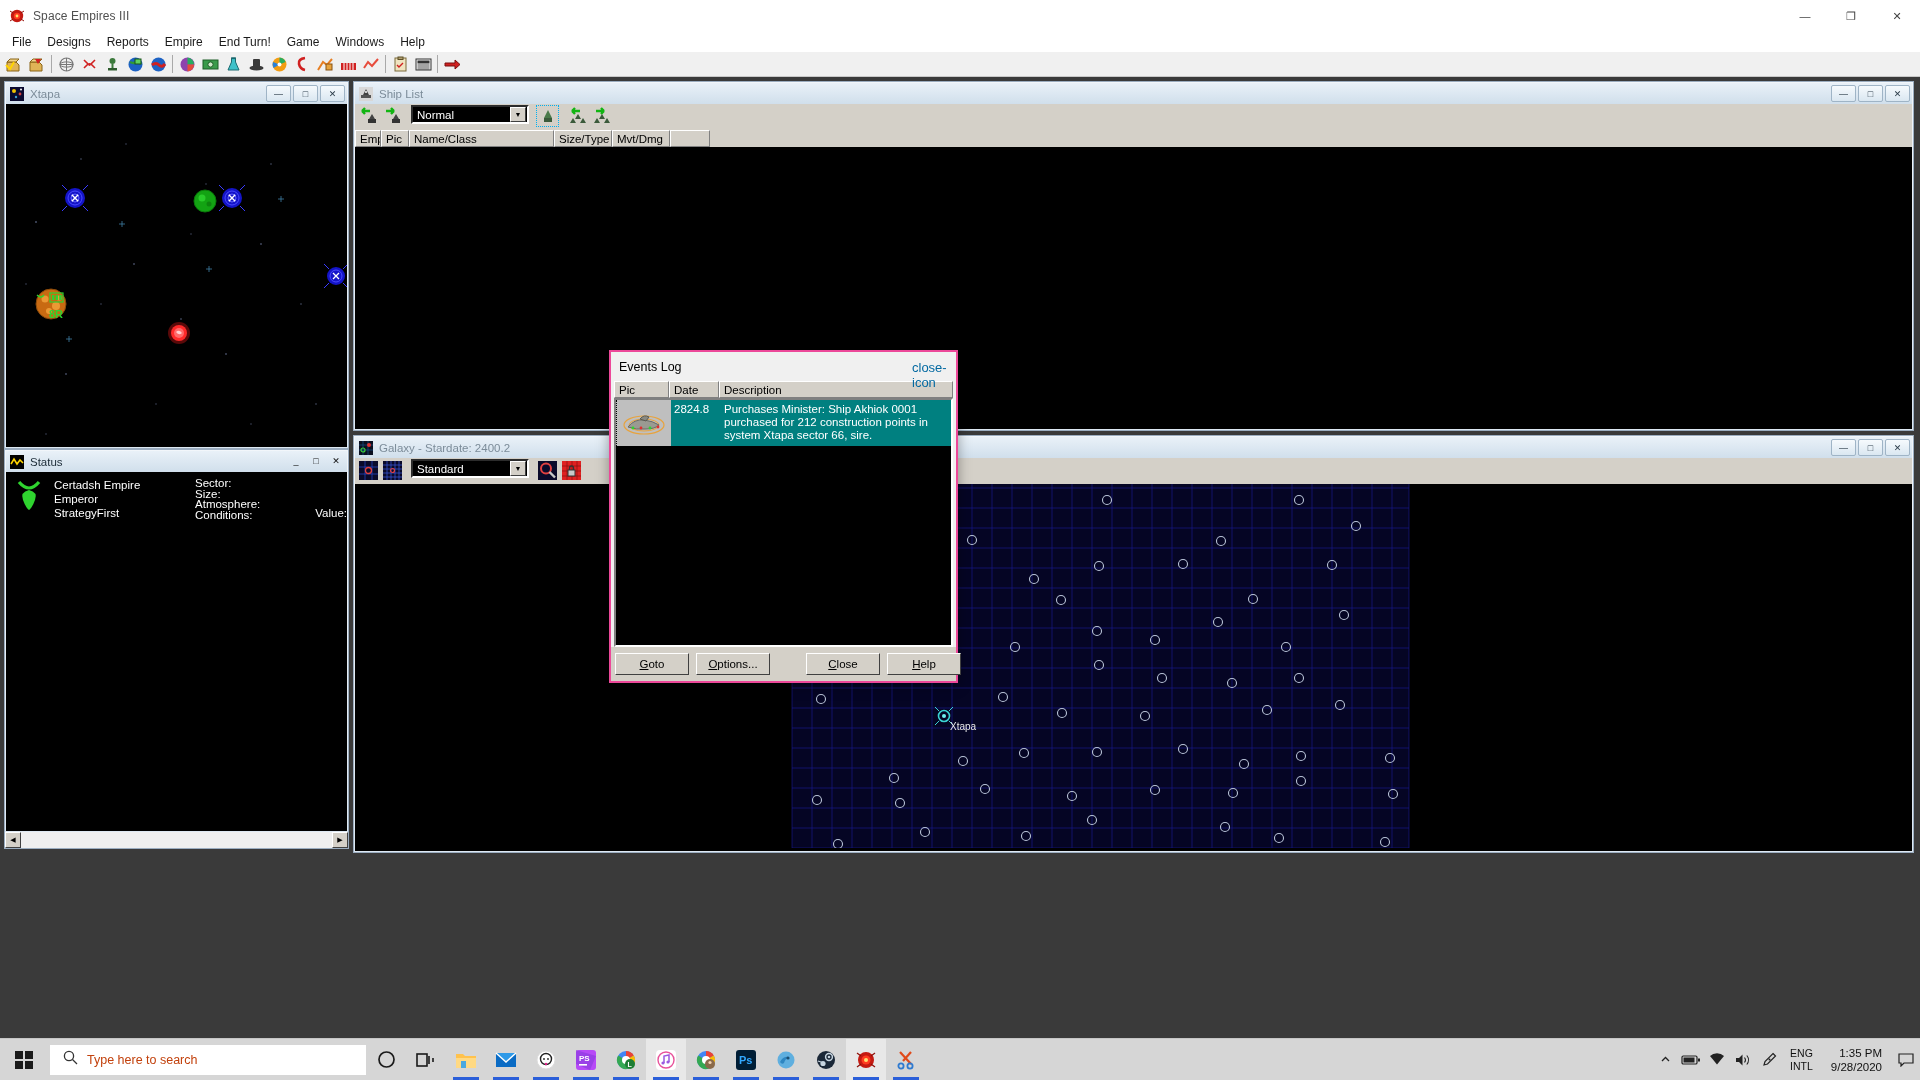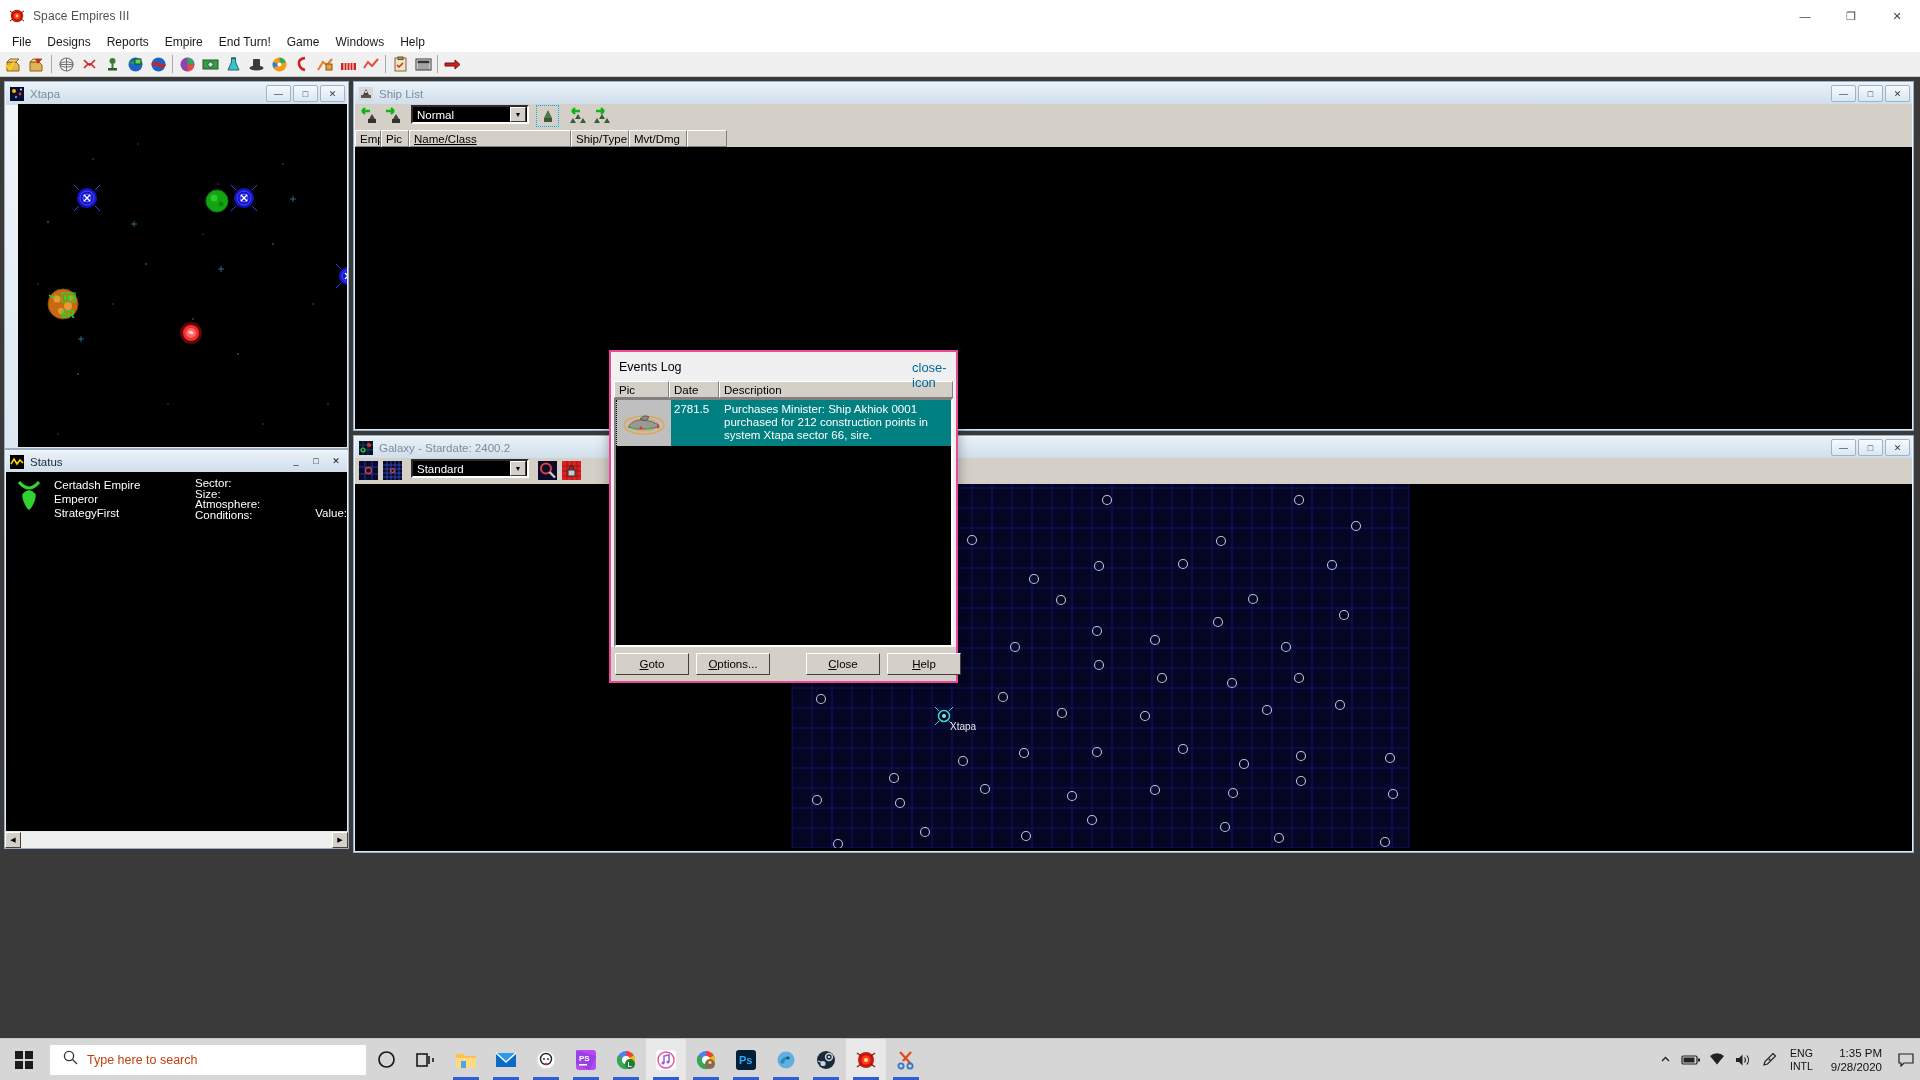--- a/index.html
+++ b/index.html
@@ -449,21 +449,21 @@
                 <circle cx="11" cy="2.5" r="1" fill="#fff"></circle>
               </svg>
           </div>
           <div class="t">Xtapa</div>
           <div class="mdi-btns">
             <div class="mdi-btn">—</div>
             <div class="mdi-btn">□</div>
             <div class="mdi-btn">✕</div>
           </div>
         </div>
-        <div style="position:absolute; left:1px; right:1px; top:22px; bottom:1px; background:#000; overflow:hidden;margin-left:12px;">
+        <div style="position:absolute; left:1px; right:1px; top:22px; bottom:1px; background:#000; overflow:hidden;">
           <svg width="343" height="345" viewBox="0 0 343 345">
             <rect width="343" height="345" fill="#000"></rect>
             <g fill="#9ad">
               <circle cx="30" cy="118" r="0.8" opacity=".8"></circle>
                 <circle cx="75" cy="55" r="0.7" opacity=".6"></circle>
               <circle cx="128" cy="160" r="0.8" opacity=".7"></circle>
                 <circle cx="200" cy="80" r="0.7" opacity=".5"></circle>
               <circle cx="255" cy="140" r="0.8" opacity=".7"></circle>
                 <circle cx="295" cy="200" r="0.7" opacity=".6"></circle>
               <circle cx="60" cy="270" r="0.8" opacity=".7"></circle>
@@ -684,22 +684,22 @@
                     <path d="M5 12 l3 5 h-6 z"></path>
                     <path d="M15 12 l3 5 h-6 z"></path>
                   </g>
                 </svg>
             </div>
           </div>
 
           <div class="lv-head">
             <div class="lv-col" style="width:26px;">Emp</div>
             <div class="lv-col" style="width:28px;">Pic</div>
-            <div class="lv-col" style="width:162px;text-decoration:underline;">Name/Class</div>
-            <div class="lv-col" style="width:58px;">Ship/Type</div>
+            <div class="lv-col" style="width:145px;">Name/Class</div>
+            <div class="lv-col" style="width:58px;">Size/Type</div>
             <div class="lv-col" style="width:58px;">Mvt/Dmg</div>
             <div class="lv-col" style="width:40px;"></div>
           </div>
 
           <div style="position:absolute; left:0; right:0; top:43px; bottom:0; background:#000;"></div>
         </div>
       </div>
     </div>
 
     <div class="mdiwin" style="left:353px; top:358px; width:1561px; height:418px;">
@@ -934,21 +934,21 @@
                 <ellipse cx="24" cy="22" rx="20" ry="9" fill="none" stroke="#e8a33d" stroke-width="1.2"></ellipse>
                 <ellipse cx="24" cy="22" rx="15" ry="6" fill="none" stroke="#e8a33d" stroke-width="1"></ellipse>
                 <path d="M8 24 q6 -8 16 -7 q9 1 15 5 q-4 4 -13 4 q-10 1 -18 -2 z" fill="#9a9a92" stroke="#6a6a62"></path>
                 <path d="M20 16 q4 -5 9 -2 l-3 4 z" fill="#8a8a82" stroke="#5a5a52"></path>
                 <circle cx="13" cy="25" r="1.4" fill="#2fd42f"></circle>
                 <circle cx="21" cy="25" r="1.4" fill="#e03030"></circle>
                 <circle cx="30" cy="25" r="1.4" fill="#2fd42f"></circle>
                 <circle cx="38" cy="24" r="1.4" fill="#e03030"></circle>
               </svg>
             </div>
-            <div class="ev-date">2781.5</div>
+            <div class="ev-date">2824.8</div>
             <div class="ev-desc">Purchases Minister: Ship Akhiok 0001 purchased for 212 construction points in system Xtapa sector 66, sire.</div>
           </div>
         </div>
       </div>
 
       <div class="dlg-foot">
         <div class="dbtn">
             <span><u>G</u>oto</span>
           </div>
         <div class="dbtn">

